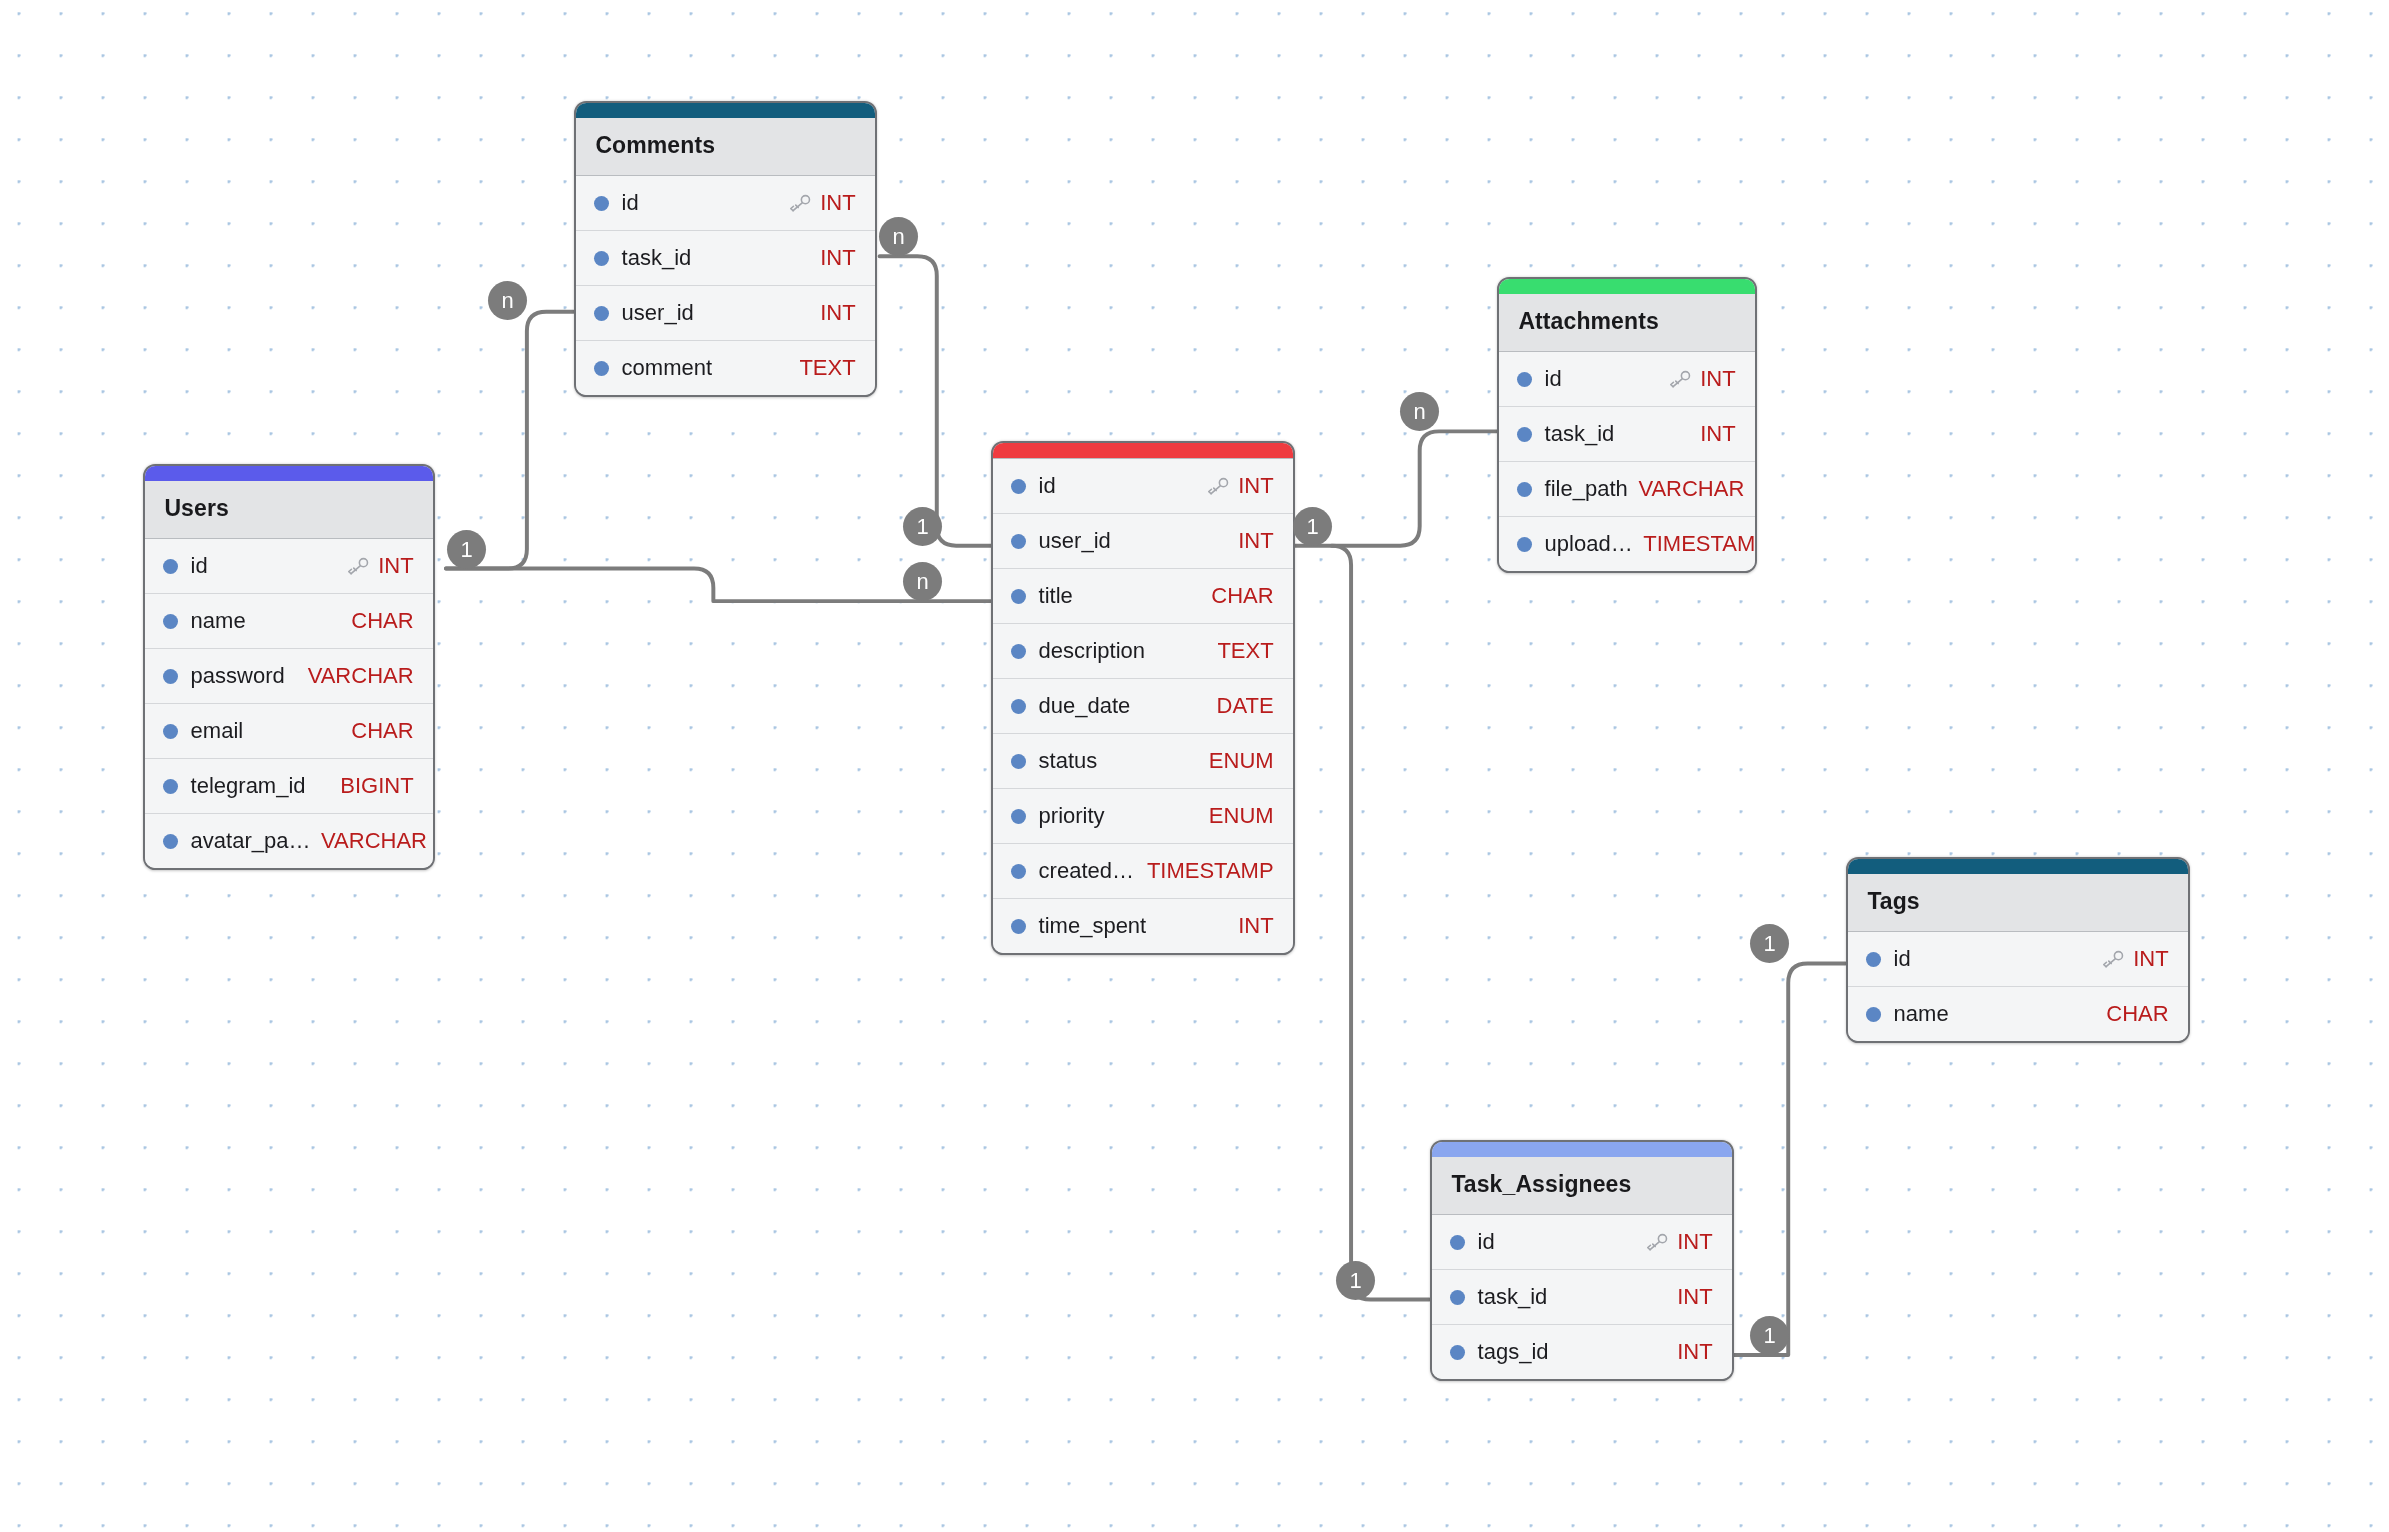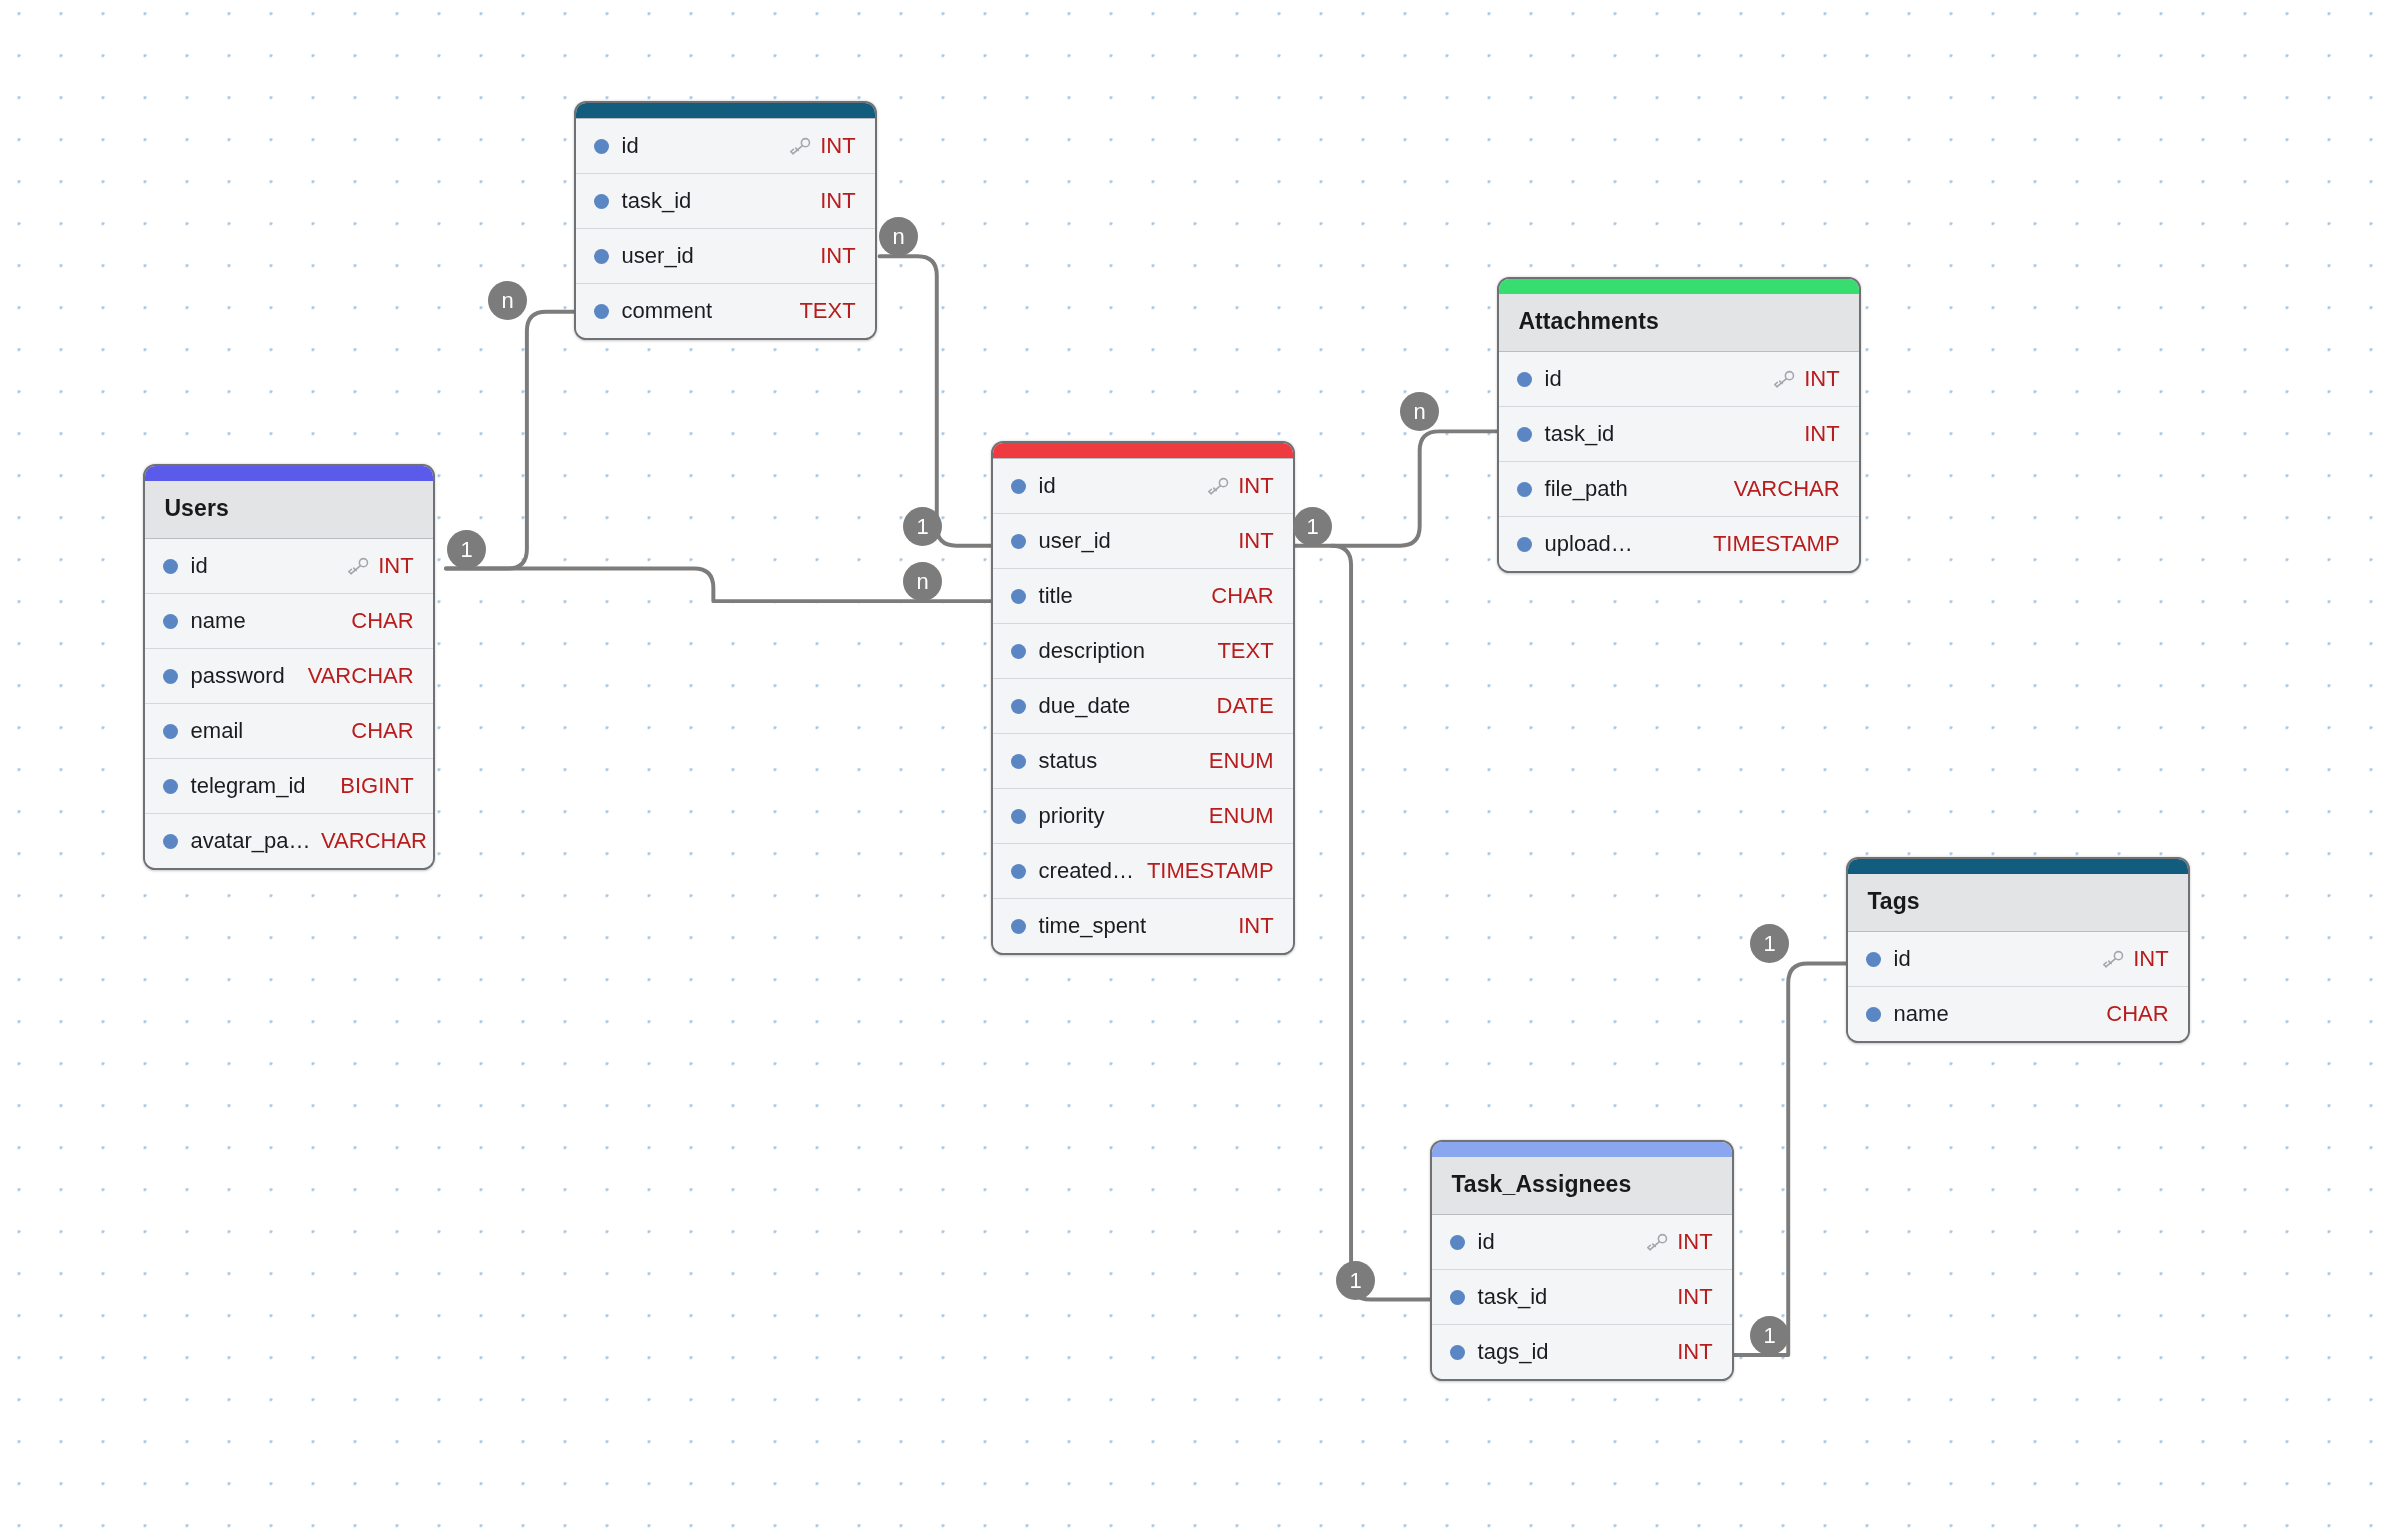--- a/index.html
+++ b/index.html
@@ -137,20 +137,21 @@
       <path d="M 652 354 L 621 354 Q 599 354 599 376 L 599 624 Q 599 646 577 646 L 507 646"></path>
       <path d="M 507 646 L 789 646 Q 811 646 811 668 L 811 683 L 1127 683"></path>
       <path d="M 1472 620 L 1592 620 Q 1614 620 1614 598 L 1614 512 Q 1614 490 1636 490 L 1702 490"></path>
       <path d="M 1514 620 Q 1536 620 1536 642 L 1536 1455 Q 1536 1477 1558 1477 L 1625 1477"></path>
       <path d="M 2098 1095 L 2055 1095 Q 2033 1095 2033 1117 L 2033 1540 Q 2033 1540 2011 1540 L 1970 1540"></path>
     </svg>
 
   <div id="tables-layer">
       <div class="table" style="left: 574px; top: 101px; width: 303px;">
         <div class="accent" style="background: rgb(18, 93, 125);"></div>
+        <div class="table-title">Comments</div>
         <div class="rows">
           <div class="row">
             <span class="dot"></span>
             <span class="col-name">id</span>
             <span class="spacer"></span>
             <span class="key-icon">
               <svg viewBox="0 0 26 20" xmlns="http://www.w3.org/2000/svg">
                 <g fill="none" stroke="#a3a6ac" stroke-width="1.8" stroke-linecap="round" stroke-linejoin="round">
                   <circle cx="18.6" cy="6.4" r="4.6"></circle>
                   <path d="M15.2 9.7 L4.6 19.0"></path>
@@ -295,21 +296,21 @@
             <span class="col-type">TIMESTAMP</span>
           </div>
           <div class="row">
             <span class="dot"></span>
             <span class="col-name">time_spent</span>
             <span class="spacer"></span>
             <span class="col-type">INT</span>
           </div>
         </div>
       </div>
-      <div class="table" style="left: 1497px; top: 277px; width: 364px;">
+      <div class="table" style="left: 1497px; top: 277px; width: 260px;">
         <div class="accent" style="background: rgb(56, 221, 111);"></div>
         <div class="table-title">Attachments</div>
         <div class="rows">
           <div class="row">
             <span class="dot"></span>
             <span class="col-name">id</span>
             <span class="spacer"></span>
             <span class="key-icon">
               <svg viewBox="0 0 26 20" xmlns="http://www.w3.org/2000/svg">
                 <g fill="none" stroke="#a3a6ac" stroke-width="1.8" stroke-linecap="round" stroke-linejoin="round">

